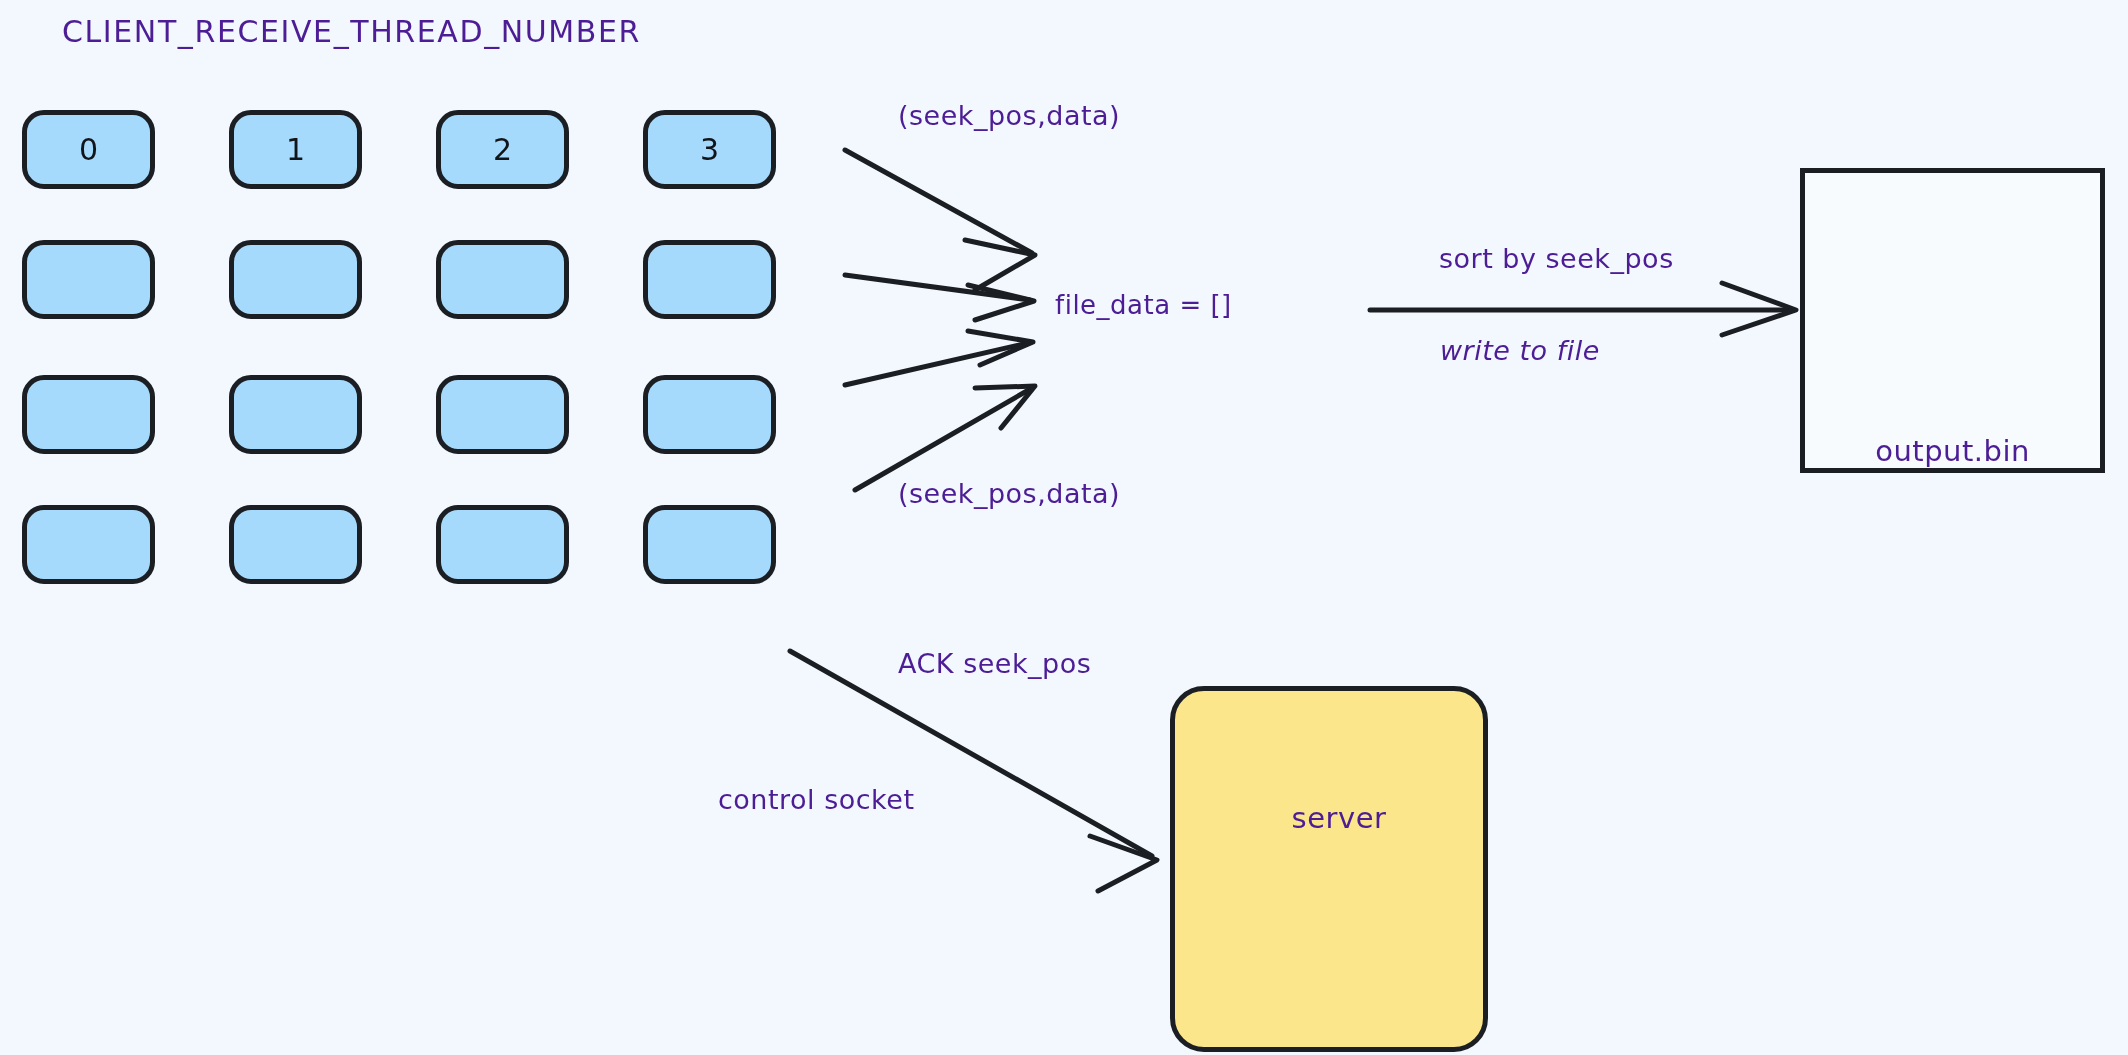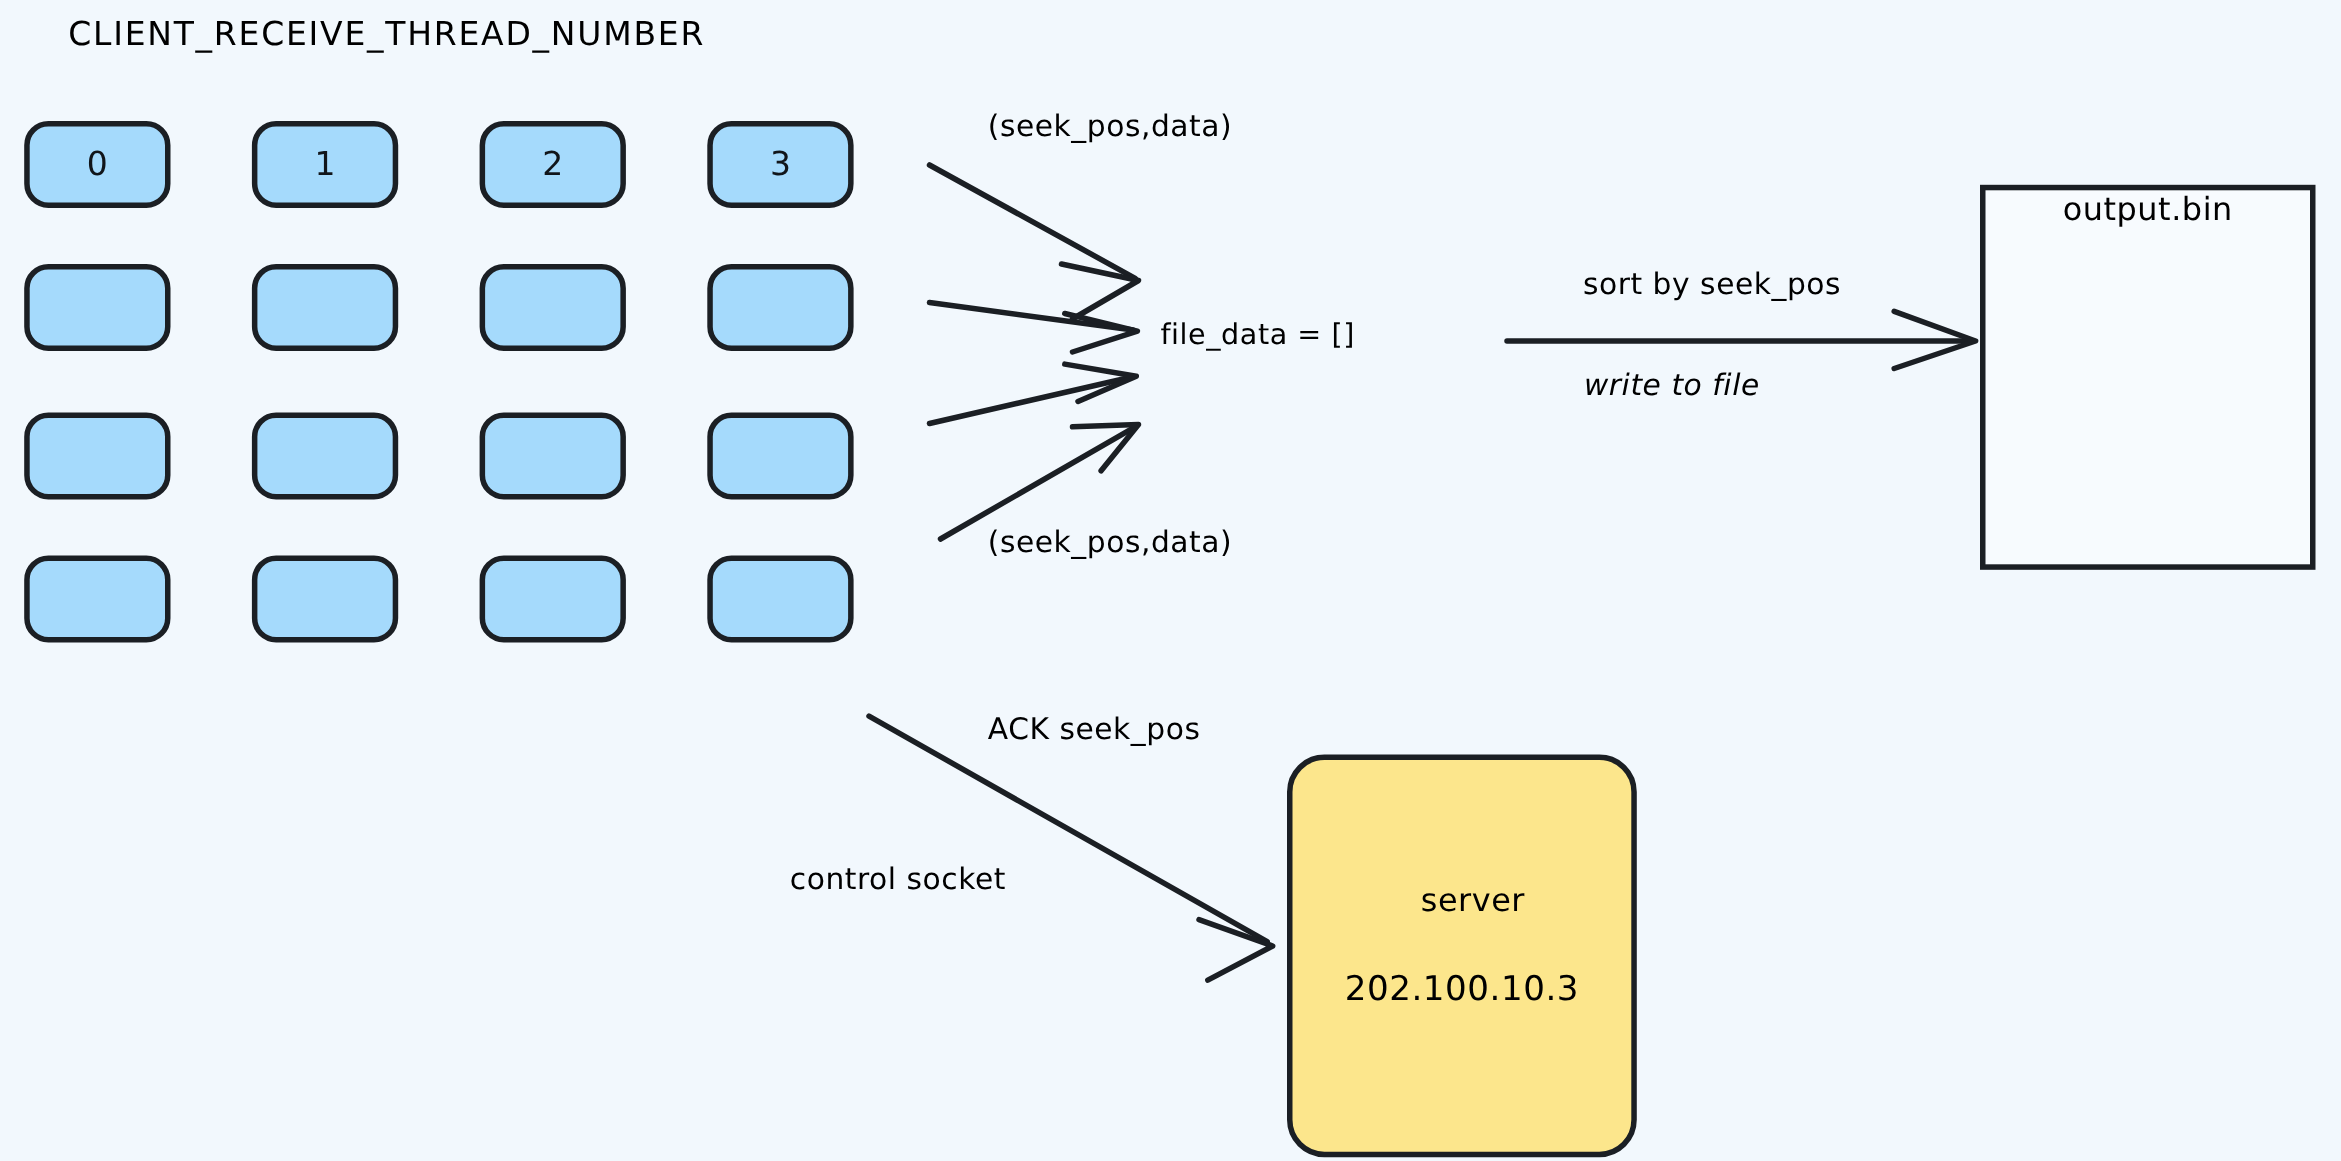--- a/index.html
+++ b/index.html
@@ -18,21 +18,21 @@
   #sketch-layer {
     position: absolute;
     left: 0;
     top: 0;
     width: 2128px;
     height: 1055px;
     pointer-events: none;
   }
   .hand {
     font-family: "DejaVu Sans", sans-serif;
-    color: #000000;
+    color: #4c1d95;
     letter-spacing: 0.5px;
     white-space: nowrap;
   }
   #title {
     position: absolute;
     left: 62px;
     top: 14px;
     font-size: 30px;
     letter-spacing: 1.6px;
   }
@@ -59,26 +59,26 @@
     position: absolute;
     left: 1055px;
     top: 290px;
     font-size: 26px;
   }
   #output-box {
     position: absolute;
     left: 1800px;
     top: 168px;
     width: 305px;
-    height: 350px;
+    height: 305px;
     border: 5px solid #1b1f24;
     background: #f7fbfe;
     box-sizing: border-box;
     display: flex;
-    align-items: flex-start;
+    align-items: flex-end;
     justify-content: center;
   }
   #output-label {
     font-size: 29px;
   }
   #server-box {
     position: absolute;
     left: 1170px;
     top: 686px;
     width: 318px;
@@ -202,16 +202,15 @@
   <div class="hand edge-label" id="label-control">control socket</div>
 
   <div class="hand" id="file-data-node">file_data = []</div>
 
   <div id="output-box">
     <span class="hand" id="output-label">output.bin</span>
   </div>
 
   <div id="server-box">
     <div class="hand" id="server-title">server</div>
-    <div class="hand" id="server-ip">202.100.10.3</div>
   </div>
 
 </div>
 
 </body></html>

